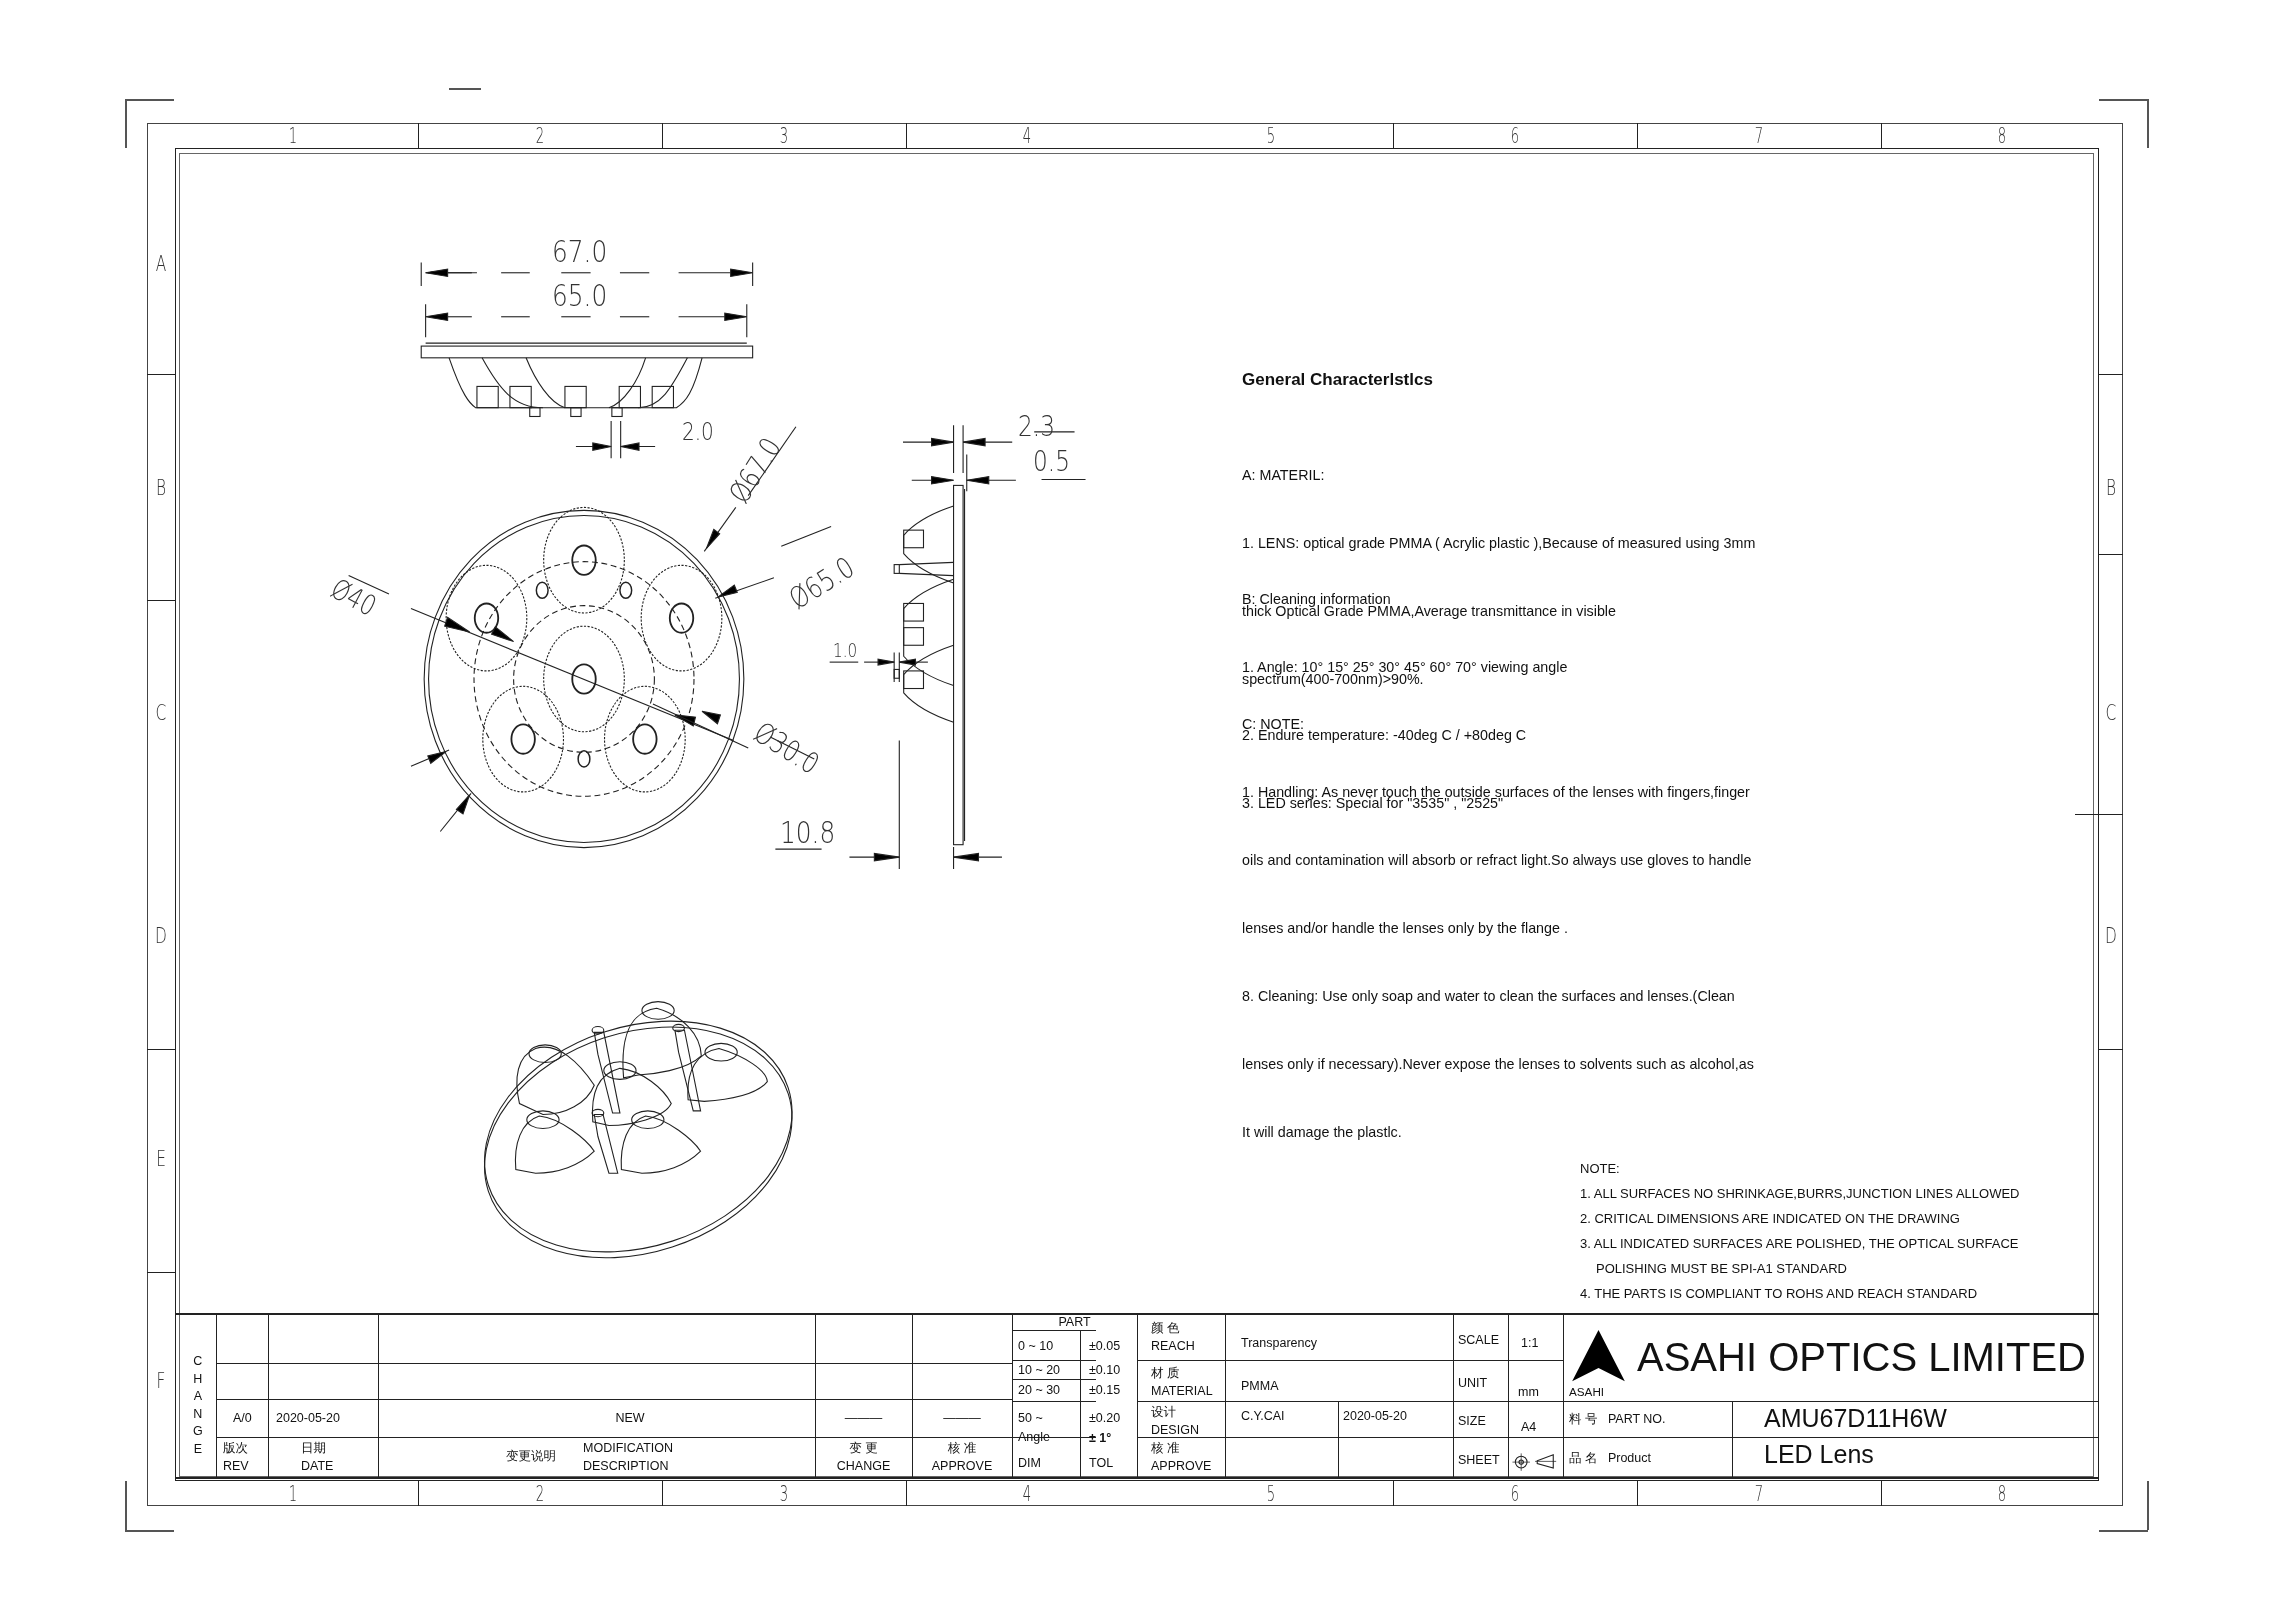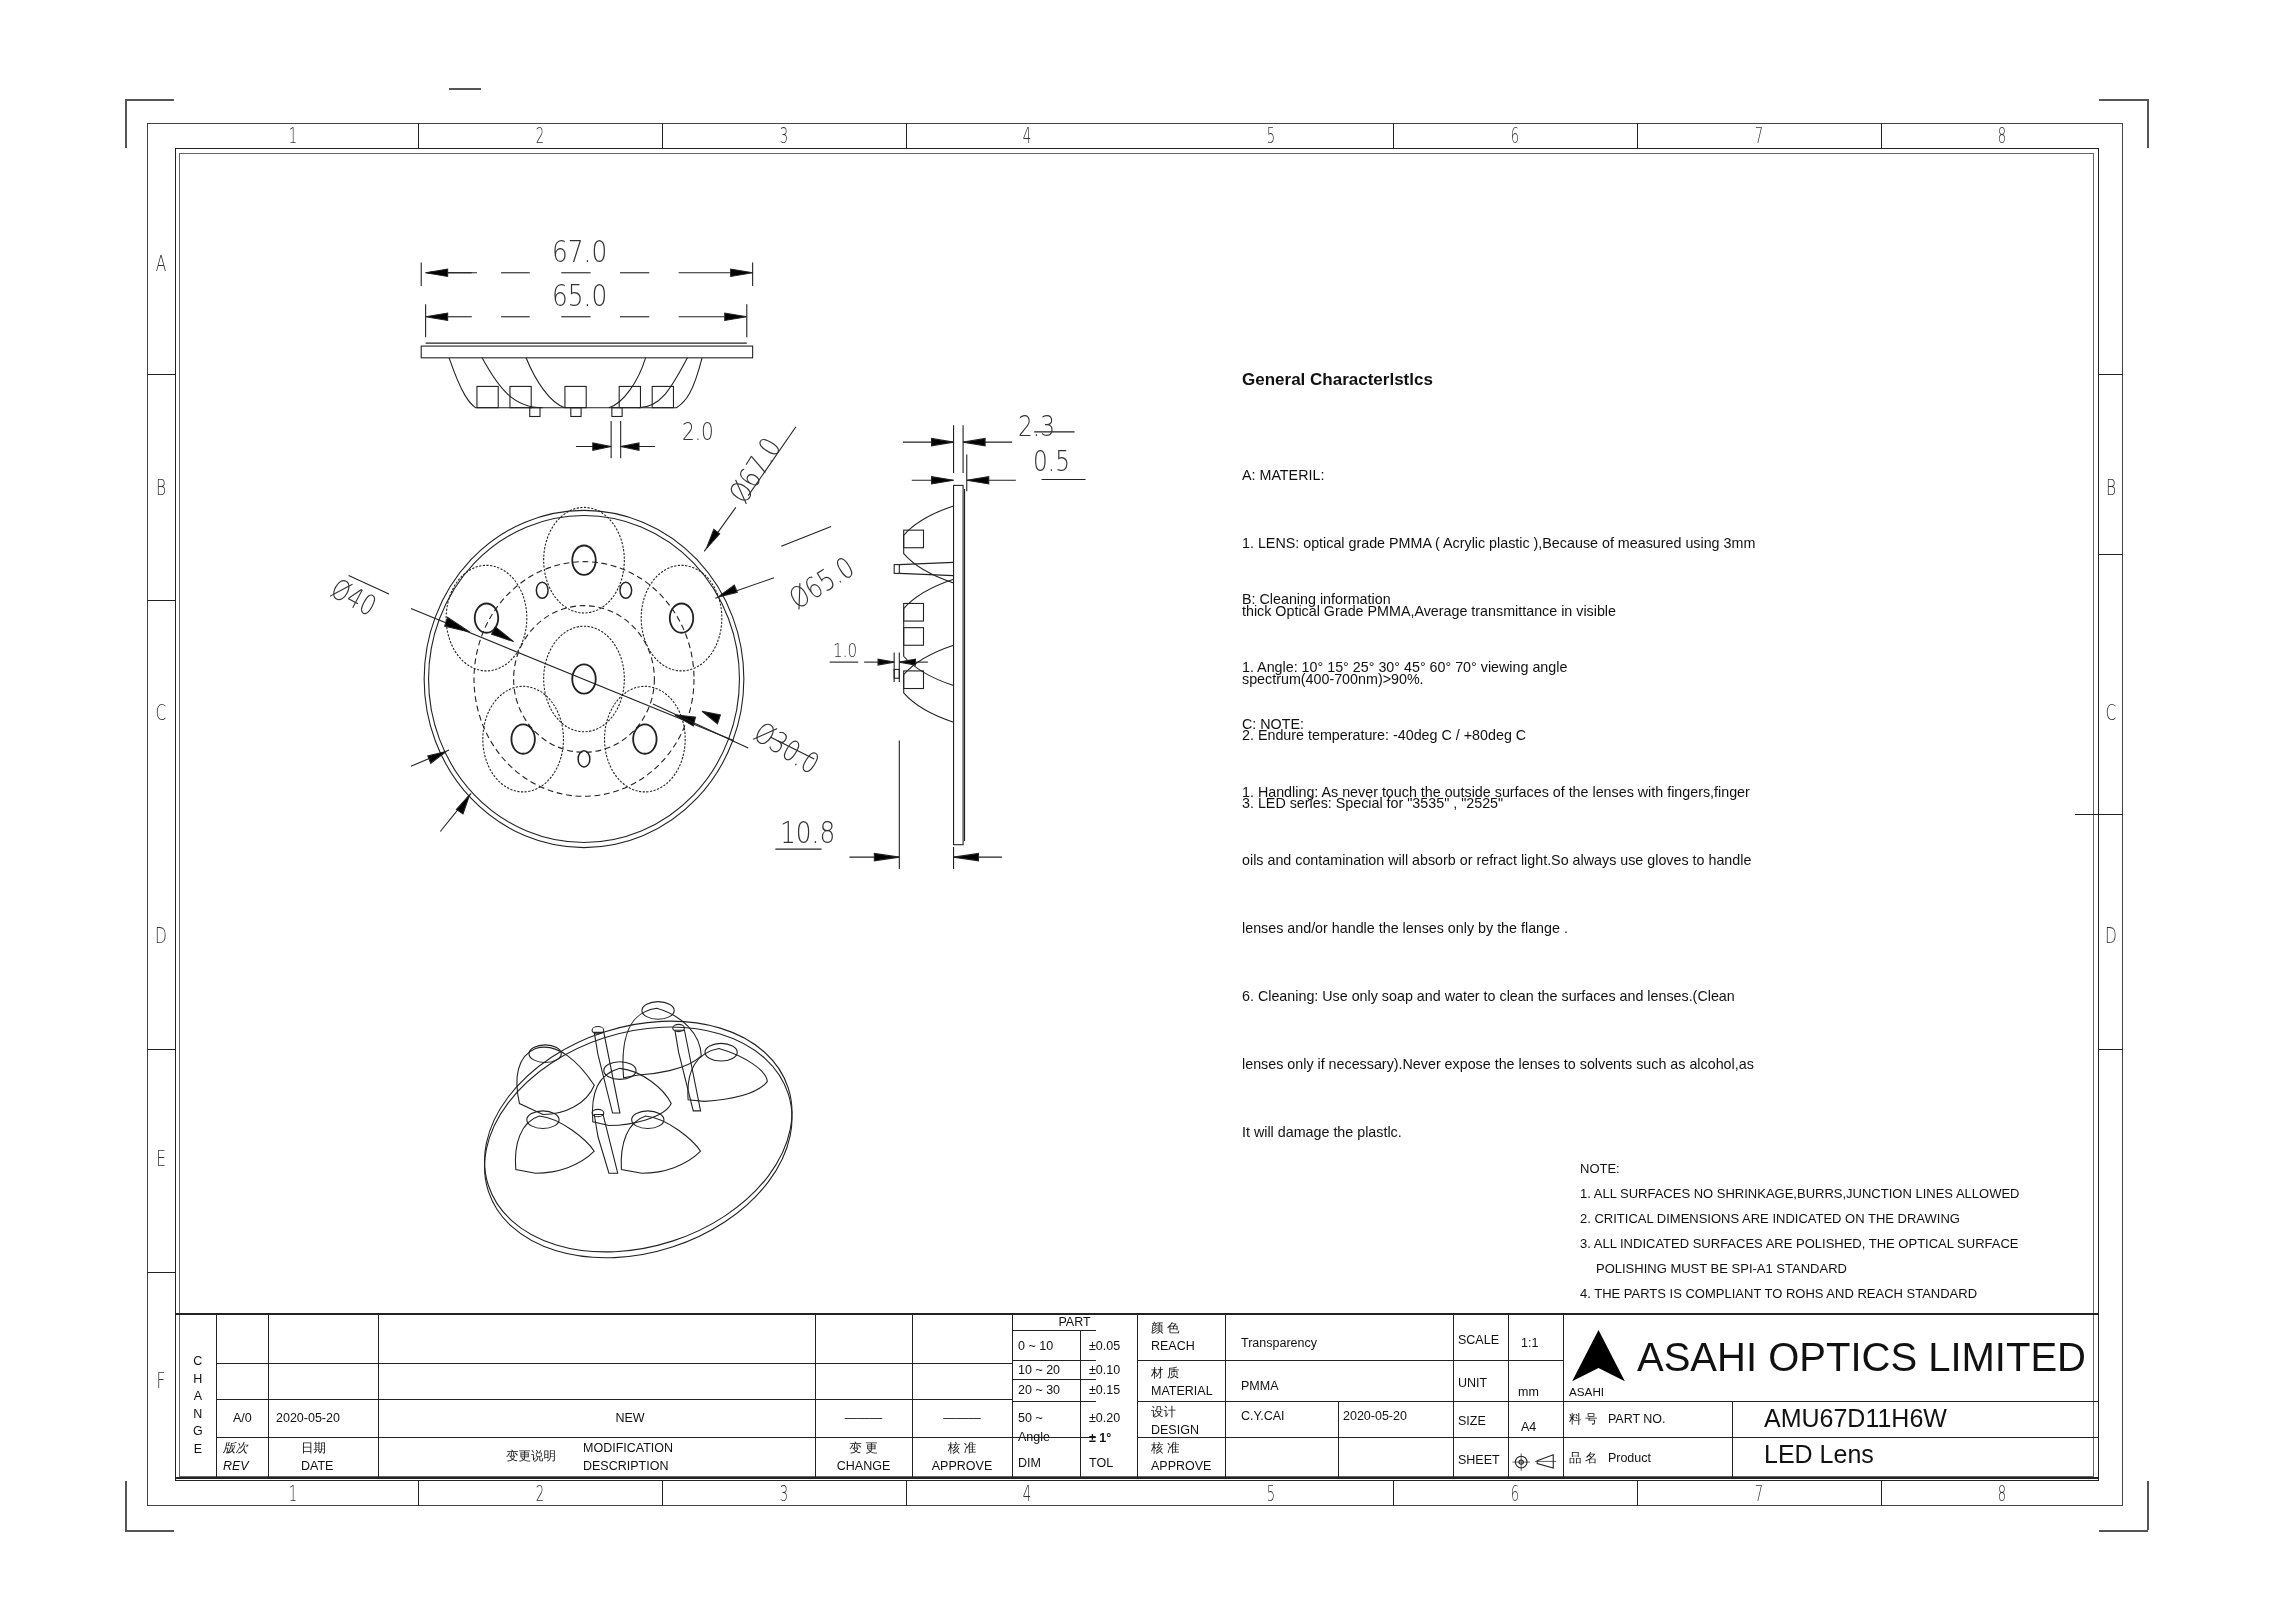--- a/index.html
+++ b/index.html
@@ -277,21 +277,21 @@
   <div>B: Cleaning information</div>
   <div>1. Angle:  10°  15°  25°  30°  45°  60°  70°  viewing angle</div>
   <div>2. Endure temperature:  -40deg C / +80deg C</div>
   <div>3. LED series: Special for "3535" , "2525"</div>
 </div>
 <div class="gc-block" style="top:666px;">
   <div>C: NOTE:</div>
   <div>1. Handling: As never touch the outside surfaces of the lenses with fingers,finger</div>
   <div>oils and contamination will absorb or refract light.So always use gloves to handle</div>
   <div>lenses and/or handle the lenses only by the flange .</div>
-  <div>6. Cleaning: Use only soap and water to clean the surfaces and lenses.(Clean</div>
+  <div>8. Cleaning: Use only soap and water to clean the surfaces and lenses.(Clean</div>
   <div>lenses only if necessary).Never expose the lenses to solvents such as alcohol,as</div>
   <div>It will damage the plastlc.</div>
 </div>
 
 <div class="notes">
   <div>NOTE:</div>
   <div>1. ALL SURFACES NO SHRINKAGE,BURRS,JUNCTION LINES ALLOWED</div>
   <div>2. CRITICAL DIMENSIONS ARE INDICATED ON THE DRAWING</div>
   <div>3. ALL INDICATED SURFACES ARE POLISHED, THE OPTICAL SURFACE</div>
   <div style="padding-left:16px;">   POLISHING MUST BE SPI-A1 STANDARD</div>
@@ -339,21 +339,21 @@
   <div>G</div>
   <div>E</div>
 </div>
 
 <div class="tb-cell" style="left:233px;top:1411px;">A/0</div>
 <div class="tb-cell" style="left:276px;top:1411px;">2020-05-20</div>
 <div class="tb-cell" style="left:378px;top:1411px;width:504px;text-align:center;">NEW</div>
 <div class="tb-cell" style="left:815px;top:1411px;width:97px;text-align:center;">———</div>
 <div class="tb-cell" style="left:912px;top:1411px;width:100px;text-align:center;">———</div>
 
-<div class="tb-cell" style="left:223px;top:1440px;line-height:17.6px;font-style:italic;">
+<div class="tb-cell" style="left:223px;top:1440px;line-height:17.6px;">
   <div>版次</div>
     <div>REV</div>
 </div>
 <div class="tb-cell" style="left:301px;top:1440px;line-height:17.6px;">
   <div>日期</div>
     <div>DATE</div>
 </div>
 <div class="tb-cell" style="left:506px;top:1449px;">变更说明</div>
 <div class="tb-cell" style="left:583px;top:1440px;line-height:17.6px;">
   <div>MODIFICATION</div>

